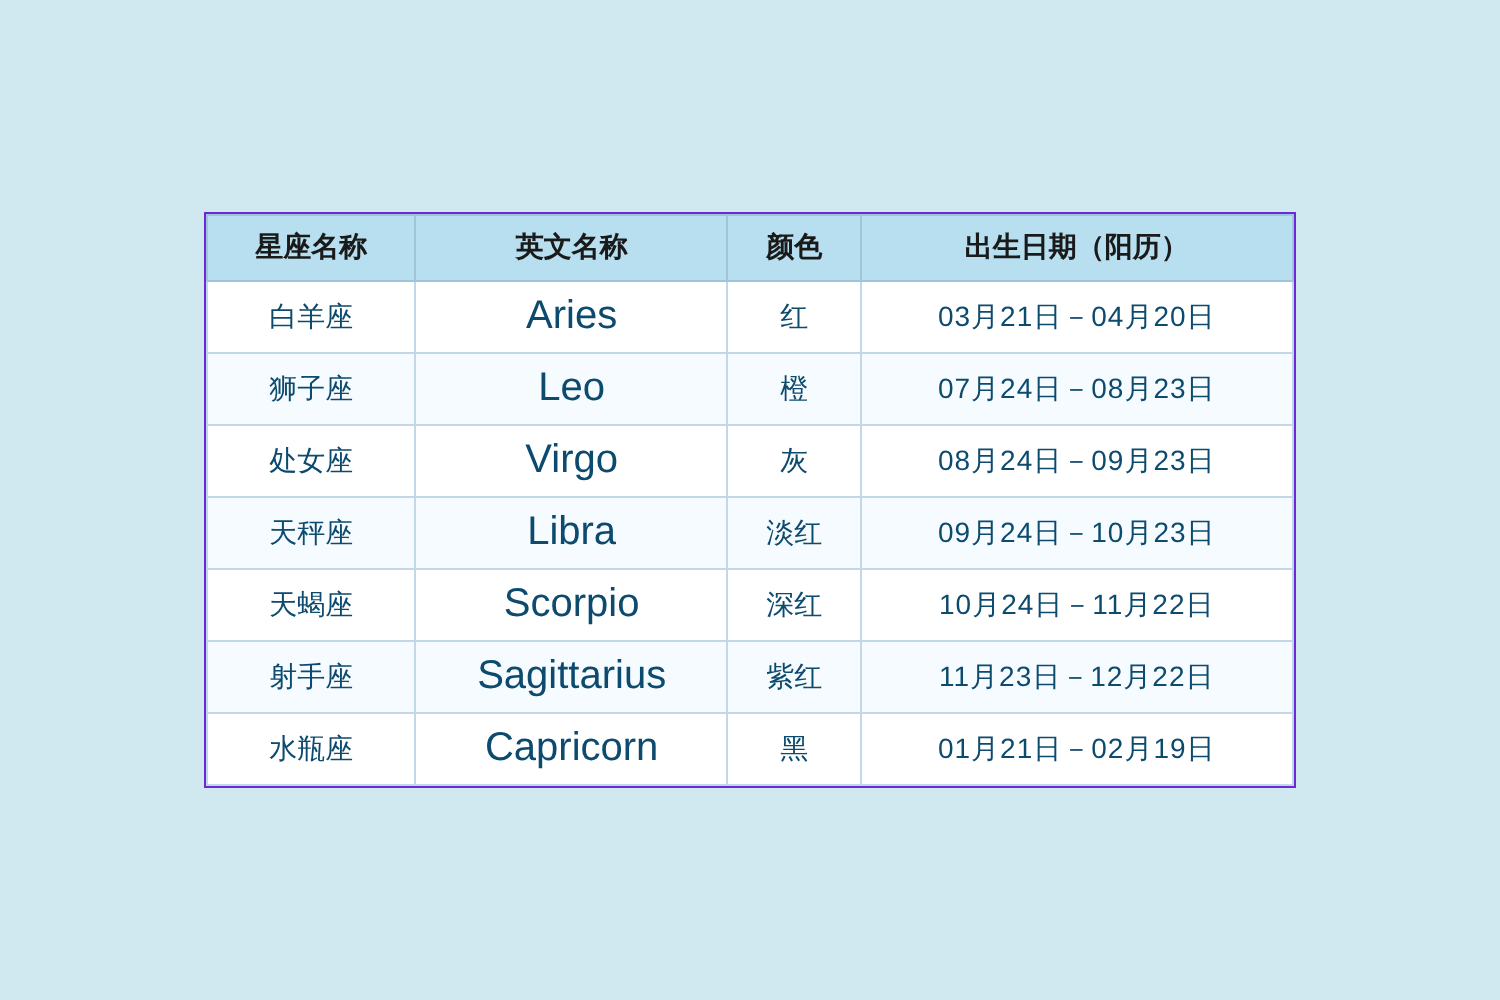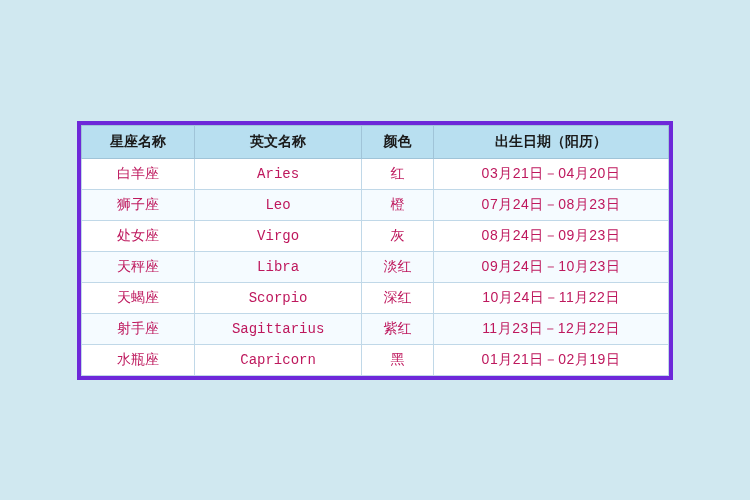--- a/index.html
+++ b/index.html
@@ -8,22 +8,22 @@
       height: 500px;
       background-color: #d0e8f0;
       display: flex;
       align-items: center;
       justify-content: center;
       font-family: "SimSun", "宋体", serif;
       font-size: 14px;
     }
     .table-container {
       background: #fff;
-      border: 4px solid #6d28d9;
-      width: 596px;
+      border: 1px solid #6d28d9;
+      width: 546px;
     }
     table {
       width: 100%;
       border-collapse: collapse;
     }
     thead tr {
       background-color: #b8dff0;
     }
     thead th {
       border: 1px solid #a0c4d8;
@@ -36,26 +36,26 @@
     tbody tr {
       background-color: #ffffff;
     }
     tbody tr:nth-child(even) {
       background-color: #f5fbff;
     }
     tbody td {
       border: 1px solid #c0d8e8;
       padding: 6px 10px;
       text-align: center;
-      color: #be185d;
+      color: #0c4a6e;
       font-size: 14px;
     }
     tbody td:nth-child(2) {
-      font-family: Liberation Mono, monospace;
-      font-size: 14px;
+      font-family: Liberation Sans, sans-serif;
+      font-size: 20px;
     }
     tbody td:nth-child(4) {
       font-family: Liberation Sans, sans-serif;
       letter-spacing: 0.5px;
     }
   </style>
 </head>
 <body>
 
 <div class="table-container">

